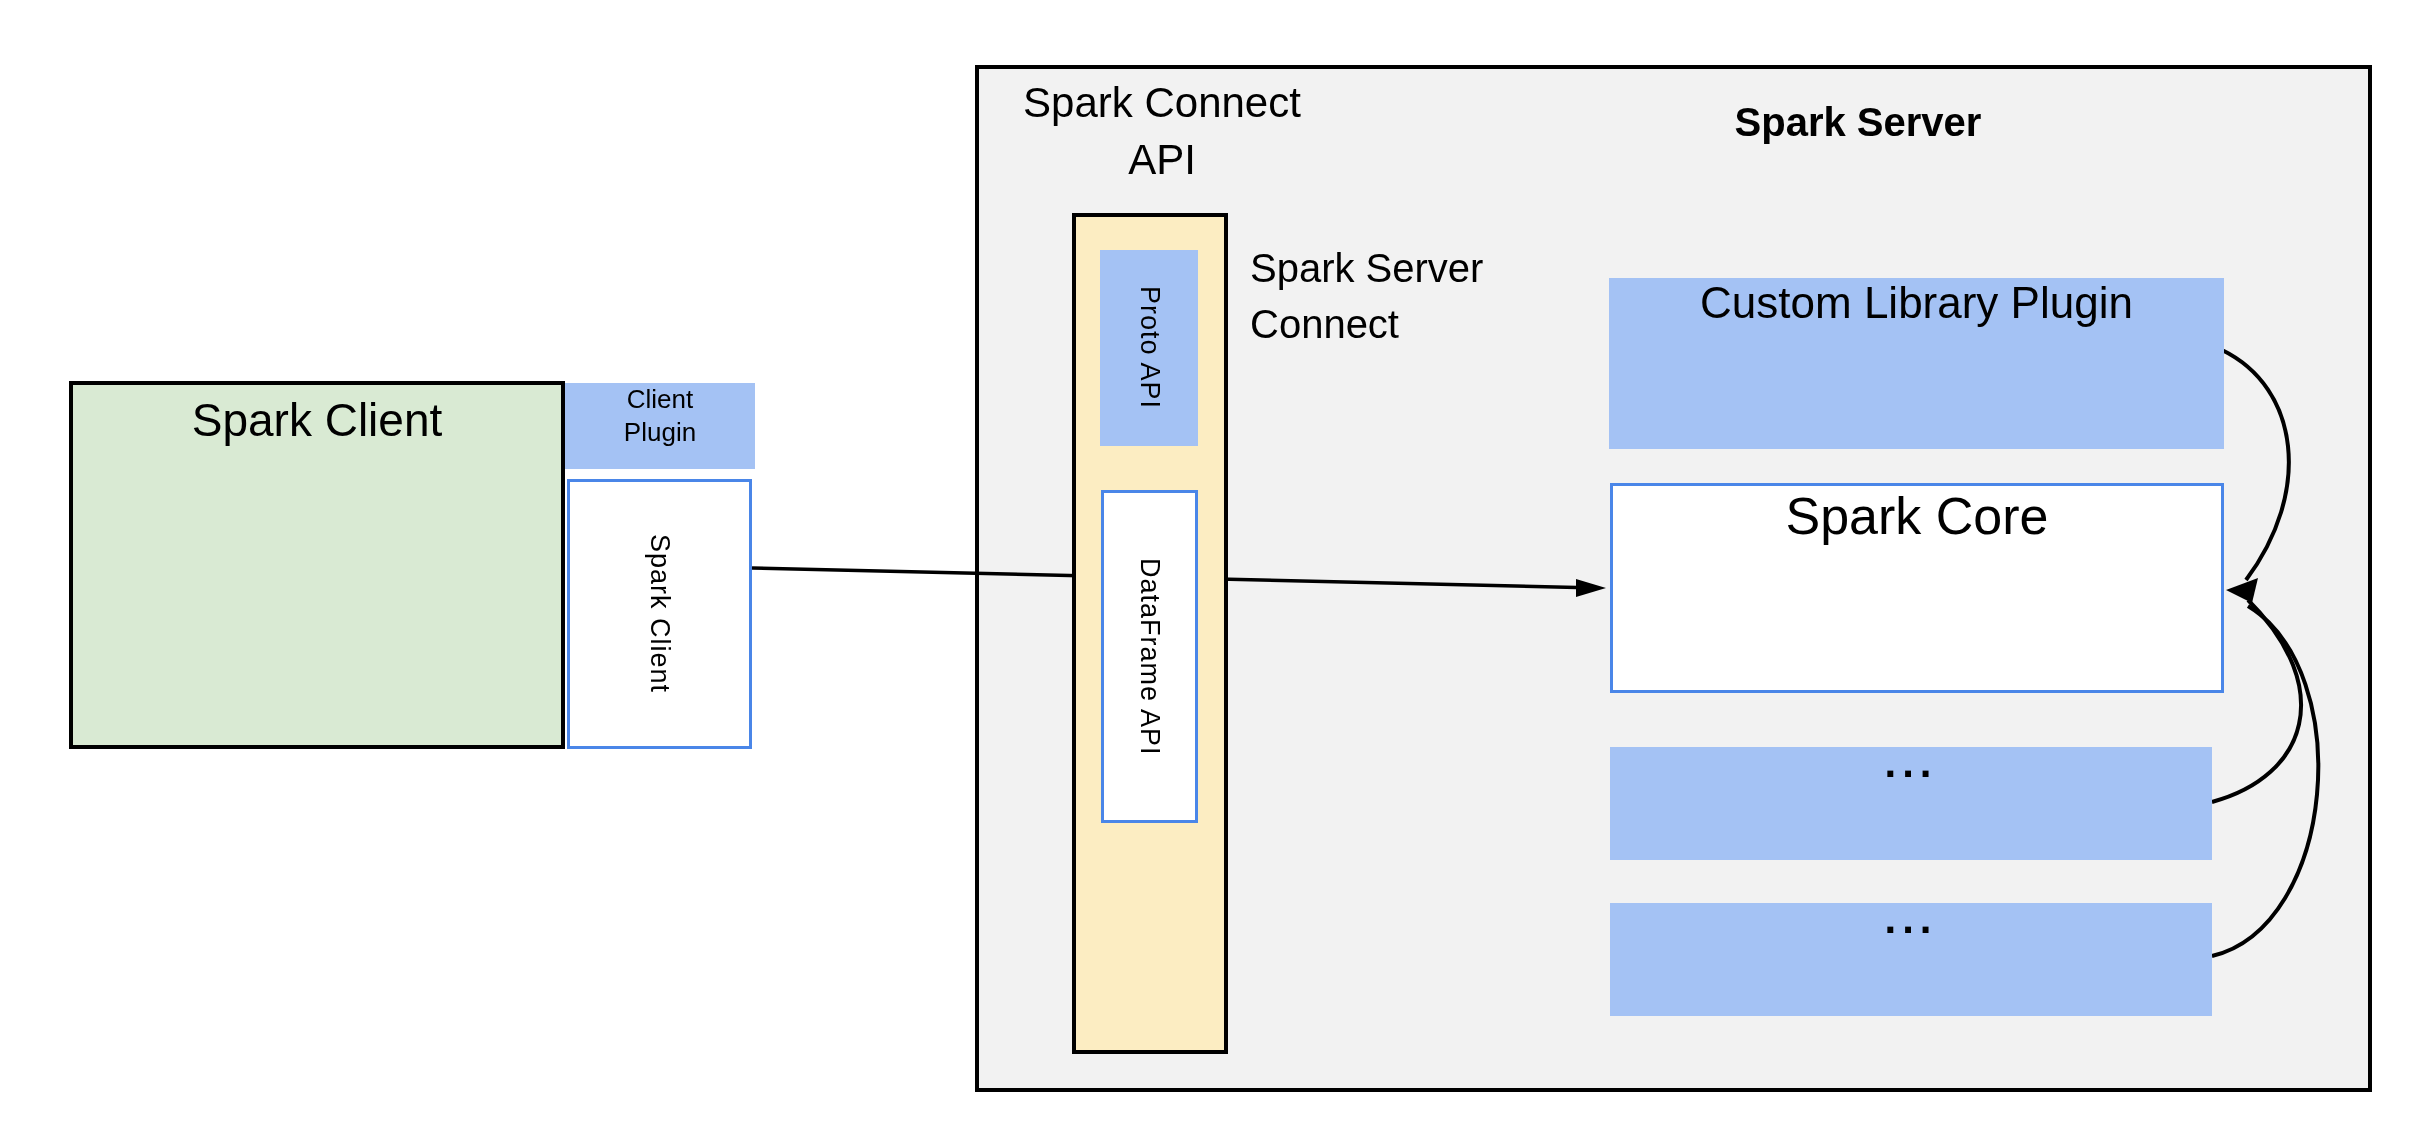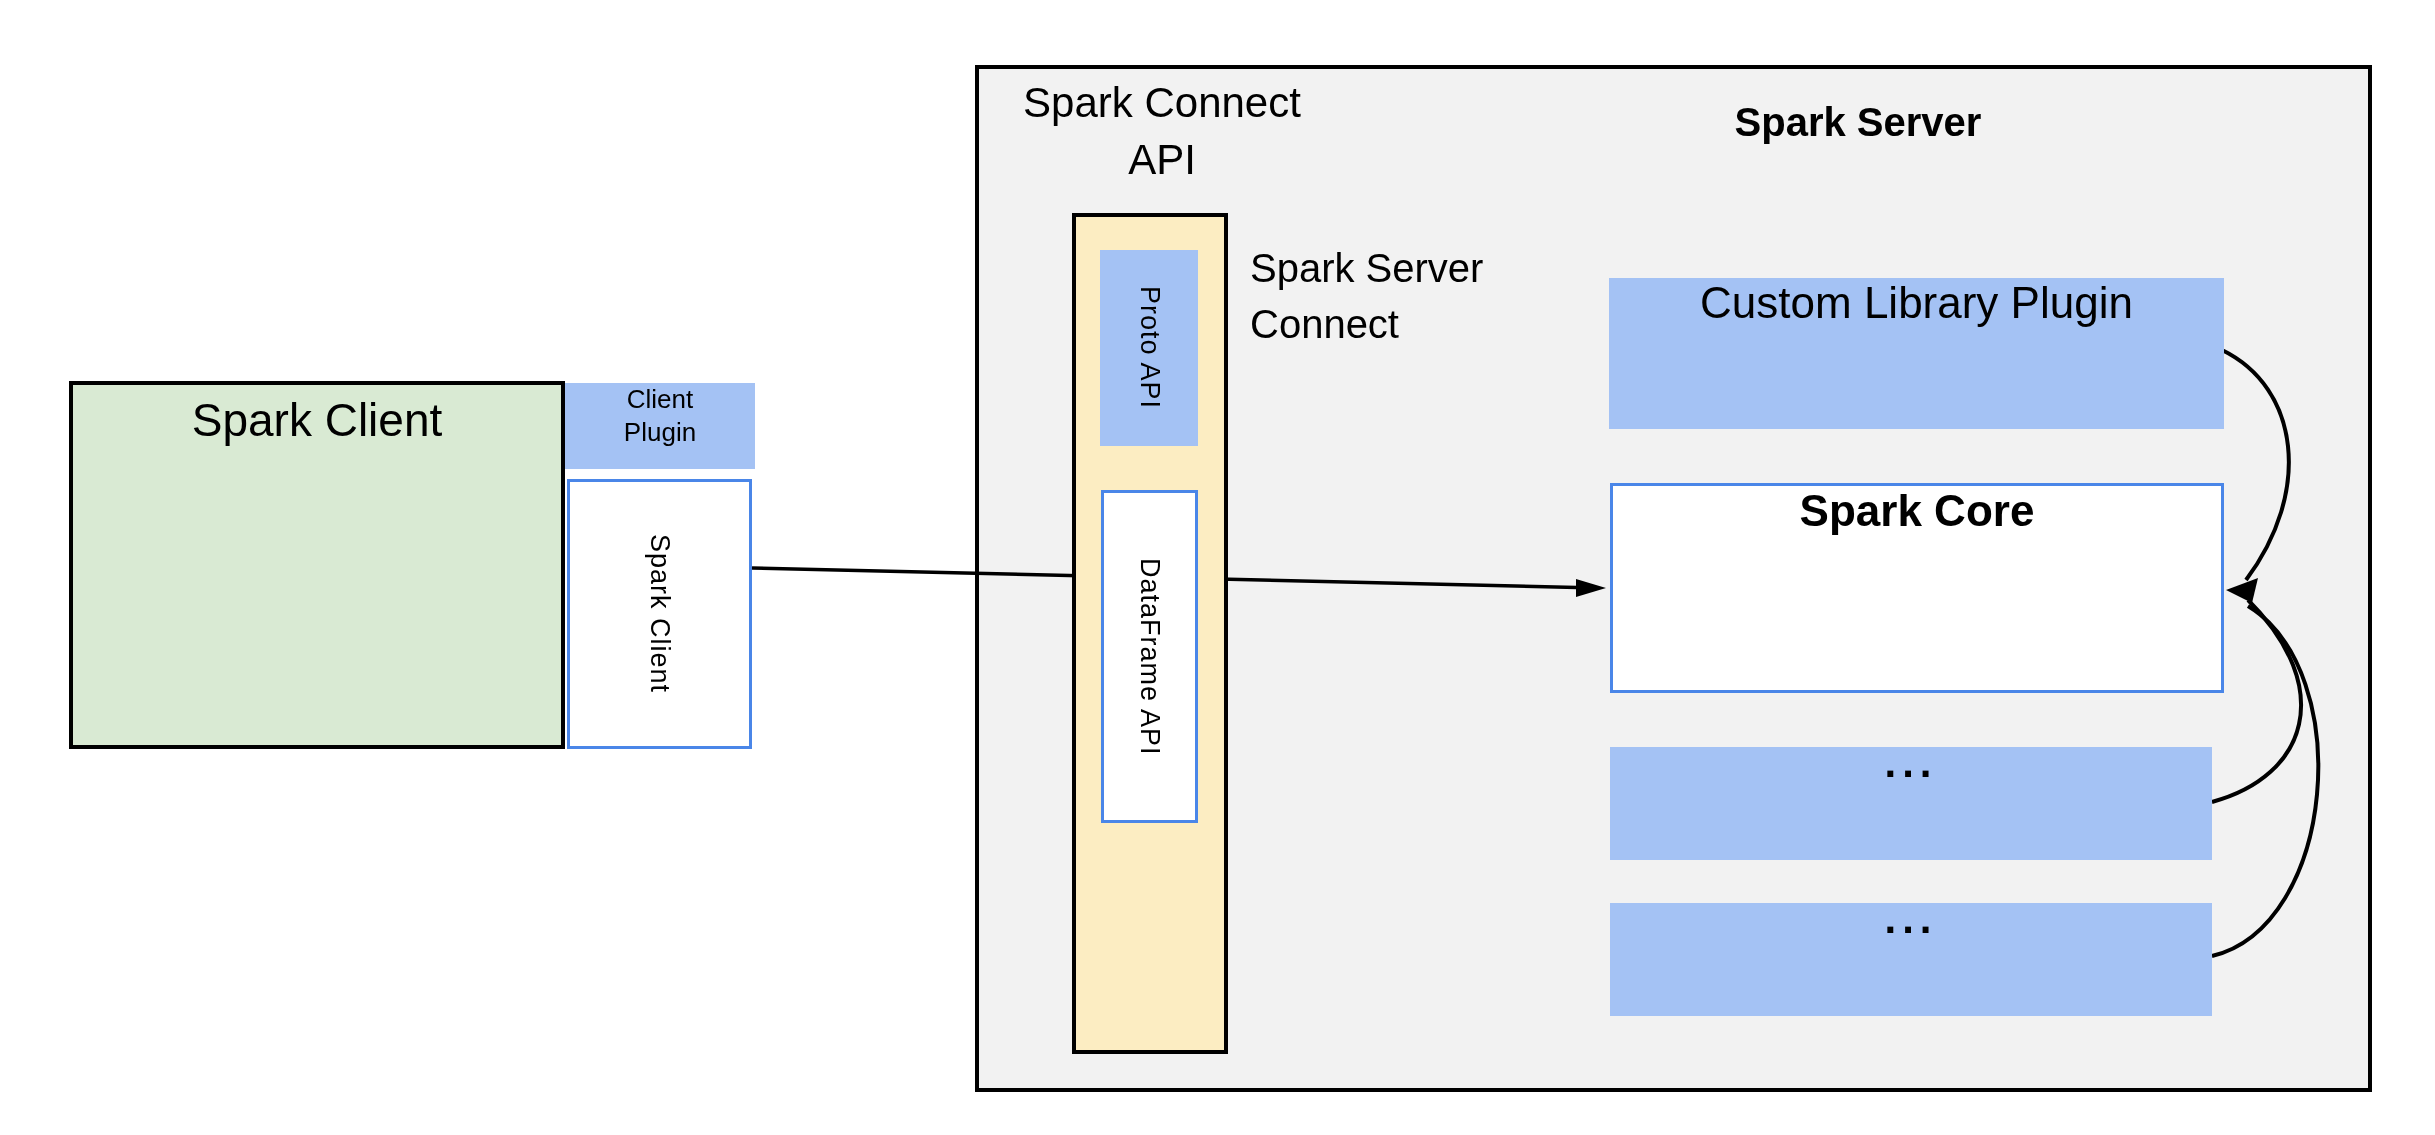--- a/index.html
+++ b/index.html
@@ -39,24 +39,24 @@
   .float-label{background:transparent;}
   #connect-api-label{left:997px;top:76px;width:330px;height:110px;
                      font-size:42px;line-height:1.36;flex-direction:column;}
   #server-library-label{left:1250px;top:246px;width:340px;height:100px;
                         font-size:40px;line-height:1.4;flex-direction:column;
                         align-items:flex-start;text-align:left;}
   #server-title{left:1658px;top:100px;width:400px;height:50px;
                 font-size:40px;font-weight:bold;}
 
   
-  #plugin-box{left:1609px;top:278px;width:615px;height:151px;
+  #plugin-box{left:1609px;top:278px;width:615px;height:171px;
               background:#a4c2f4;font-size:44px;}
   #core-box{left:1610px;top:483px;width:614px;height:210px;
-            background:#fff;border:3px solid #4a86e8;font-size:44px;font-weight:bold;}
+            background:#fff;border:3px solid #4a86e8;font-size:52px;}
   #more-box-1{left:1610px;top:747px;width:602px;height:113px;
               background:#a4c2f4;font-size:42px;font-weight:bold;letter-spacing:6px;}
   #more-box-2{left:1610px;top:903px;width:602px;height:113px;
               background:#a4c2f4;font-size:42px;font-weight:bold;letter-spacing:6px;}
   #more-box-1 span,#more-box-2 span{transform:translateY(-8px);}
 </style>
 </head>
 <body>
 
 <div id="canvas">

